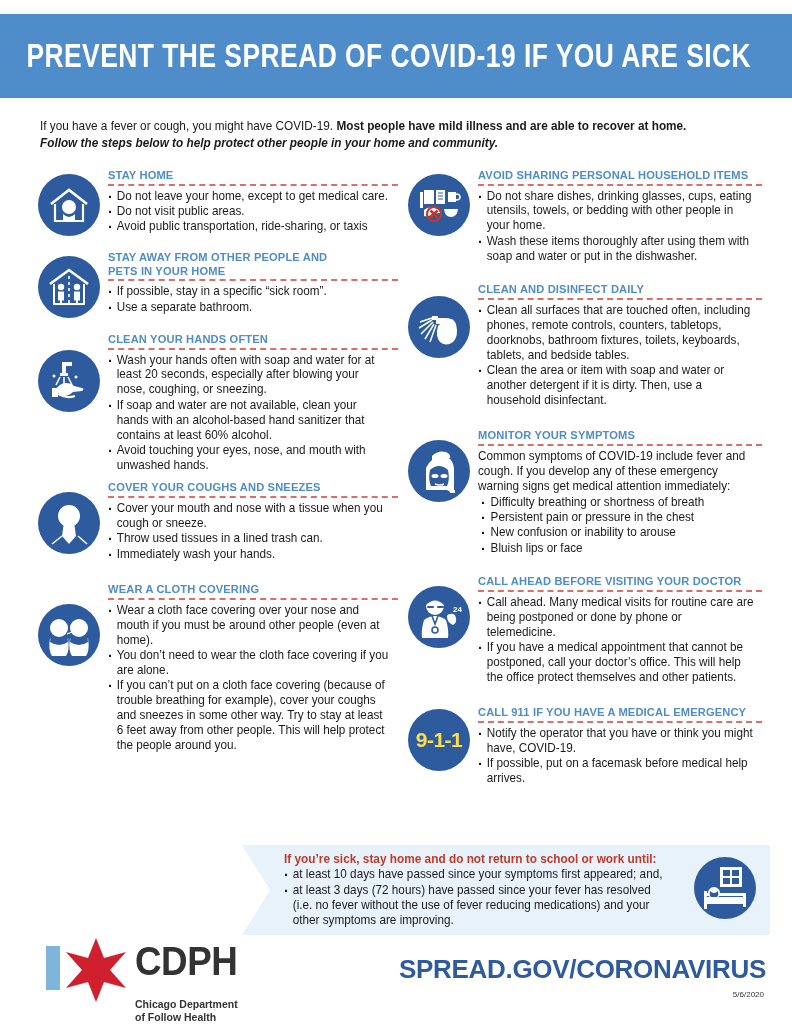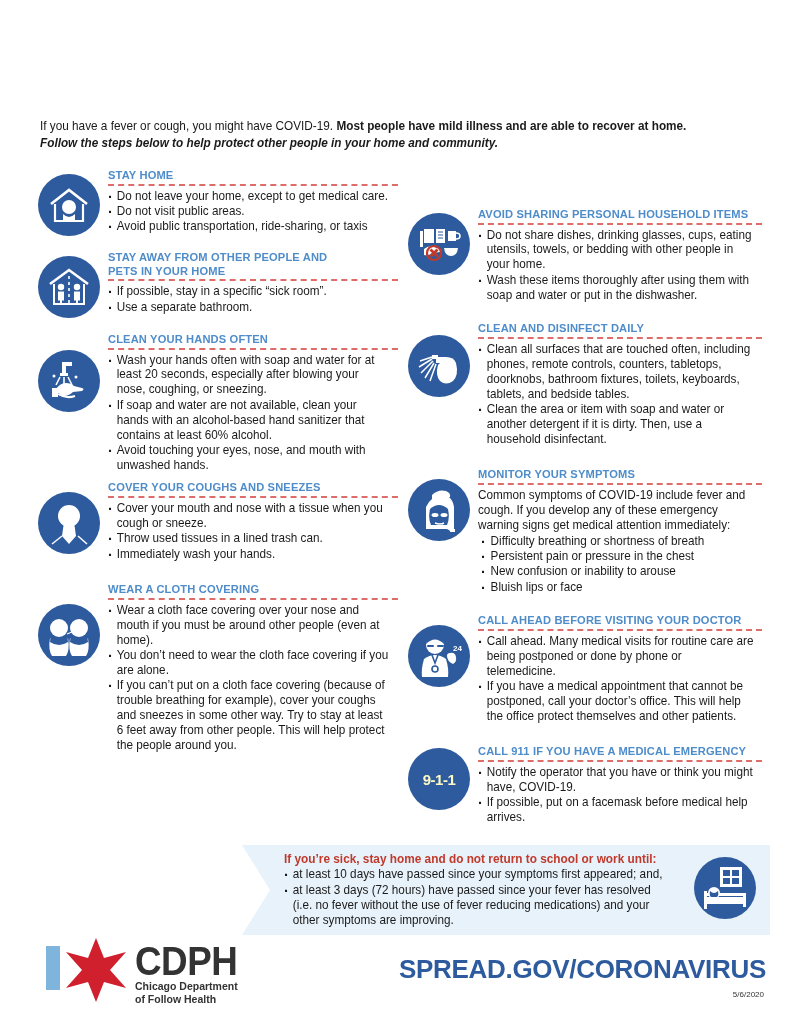--- a/index.html
+++ b/index.html
@@ -71,22 +71,22 @@
   .icon-circle {
     width: 62px; height: 62px;
     border-radius: 50%;
     background: #2d5b9e;
     position: relative;
     overflow: hidden;
     display: flex; align-items: center; justify-content: center;
   }
   .icon-circle svg { display: block; }
   .icon-911 {
-    color: #fef9c3;
-    font-size: 15px;
+    color: #fde047;
+    font-size: 21px;
     font-weight: 700;
     letter-spacing: -0.5px;
   }
   .block-body { flex: 1 1 auto; padding-top: 0px; }
 
   .sec-title {
     color: #4e8cca;
     font-size: 11.6px;
     font-weight: 700;
     letter-spacing: 0.15px;
@@ -187,21 +187,21 @@
     line-height: 0.95;
     transform: scaleX(0.92);
     transform-origin: left top;
     font-family: "Liberation Sans Narrow", "Liberation Sans", sans-serif;
   }
   .cdph-sub {
     font-size: 10.5px;
     font-weight: 700;
     color: #333333;
     line-height: 1.22;
-    margin-top: 0;
+    margin-top: 18px;
   }
   .site-url {
     position: absolute;
     right: 34px; top: 24px;
     font-size: 26px;
     font-weight: 700;
     color: #2d5b9e;
     letter-spacing: -0.3px;
   }
   .rev-date {
@@ -209,20 +209,23 @@
     right: 36px; top: 60px;
     font-size: 8px;
     color: #333333;
   }
 </style>
 </head>
 <body>
 
 <div class="page">
 
+  <div class="header-band">
+    <div class="header-title">PREVENT THE SPREAD OF COVID-19 IF YOU ARE SICK</div>
+  </div>
 
   <div class="intro">
     <span>If you have a fever or cough, you might have COVID-19. </span><b>Most people have mild illness and are able to recover at home. </b><i>Follow the steps below to help protect other people in your home and community.</i>
   </div>
 
   <div class="col col-left">
 
     <div class="block" style="margin-bottom:14px;">
       <div class="icon-slot">
         <div class="icon-circle">
@@ -341,21 +344,21 @@
           <li>Wear a cloth face covering over your nose and mouth if you must be around other people (even at home).</li>
           <li>You don’t need to wear the cloth face covering if you are alone.</li>
           <li>If you can’t put on a cloth face covering (because of trouble breathing for example), cover your coughs and sneezes in some other way. Try to stay at least 6 feet away from other people. This will help protect the people around you.</li>
         </ul>
       </div>
     </div>
   </div>
 
   <div class="col col-right">
 
-    <div class="block" style="margin-bottom:18px;margin-top:39px;">
+    <div class="block" style="margin-bottom:18px;">
       <div class="icon-slot" style="padding-top:6px;">
         <div class="icon-circle">
           <svg width="62" height="62" viewBox="0 0 62 62">
             <rect x="16" y="16" width="10" height="14" fill="#fff"></rect>
             <rect x="28" y="16" width="9" height="14" fill="#fff"></rect>
             <line x1="30" y1="19" x2="35" y2="19" stroke="#2d5b9e" stroke-width="1"></line>
             <line x1="30" y1="22" x2="35" y2="22" stroke="#2d5b9e" stroke-width="1"></line>
             <line x1="30" y1="25" x2="35" y2="25" stroke="#2d5b9e" stroke-width="1"></line>
             <path d="M40 18 h8 v10 h-8 z" fill="#fff"></path>
             <path d="M48 20 q4 0 4 3 q0 3 -4 3" fill="none" stroke="#fff" stroke-width="1.6"></path>

